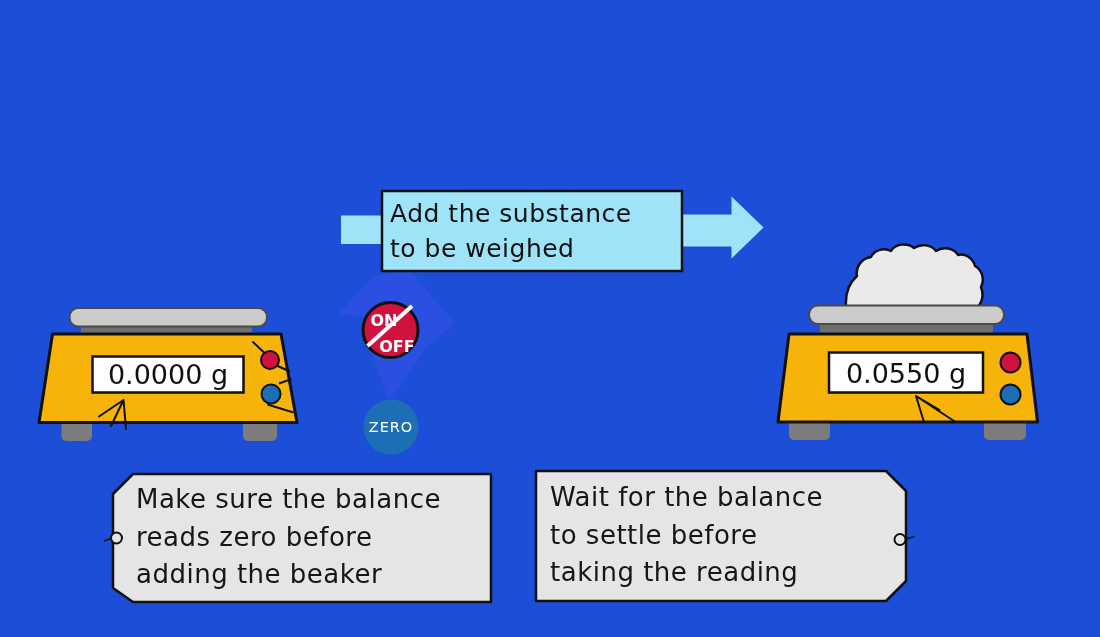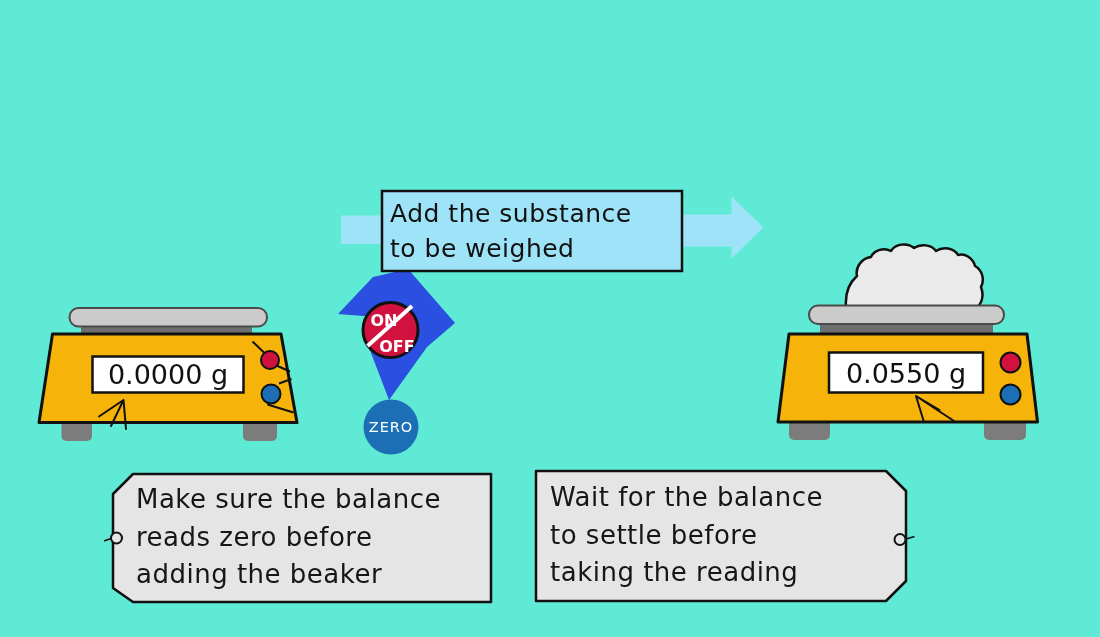--- a/index.html
+++ b/index.html
@@ -1,16 +1,16 @@
 <!DOCTYPE html>
 <html><head>
 <meta charset="utf-8">
 <style>
   html,body{margin:0;padding:0;background:#000;}
-  .stage{position:relative;width:1100px;height:637px;background:#5eead4;overflow:hidden;}
+  .stage{position:relative;width:1100px;height:637px;background:#1d4ed8;overflow:hidden;}
   svg{display:block;}
   text{font-family:"DejaVu Sans", sans-serif;}
   .t-banner{font-size:25px;fill:#111;letter-spacing:0.5px;}
   .t-note{font-size:26px;fill:#161616;letter-spacing:0.5px;}
   .t-display{font-size:27px;fill:#111;}
   .t-onoff{font-size:16px;fill:#fff;font-weight:600;}
   .t-zero{font-size:14.5px;fill:#fff;letter-spacing:1px;}
 </style>
 </head>
 <body>

